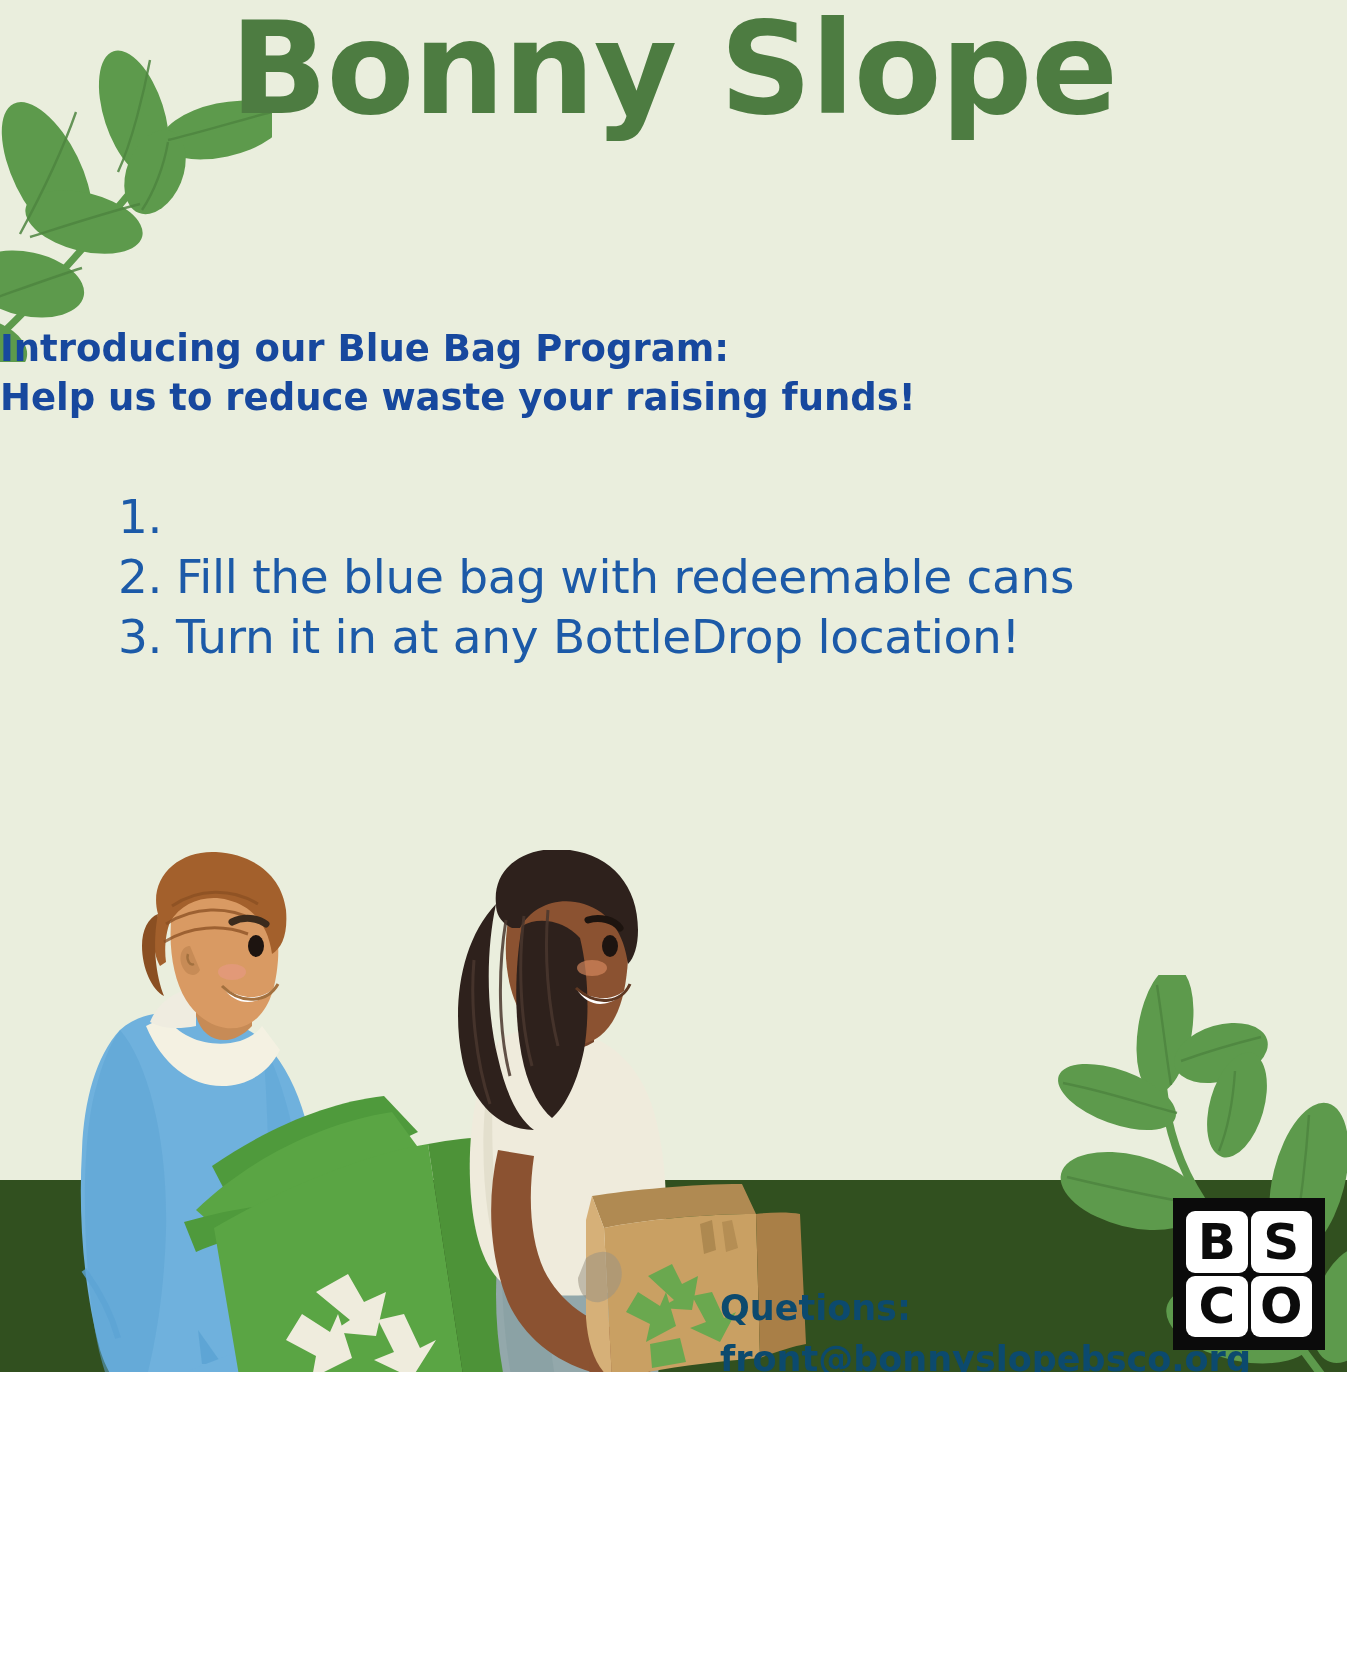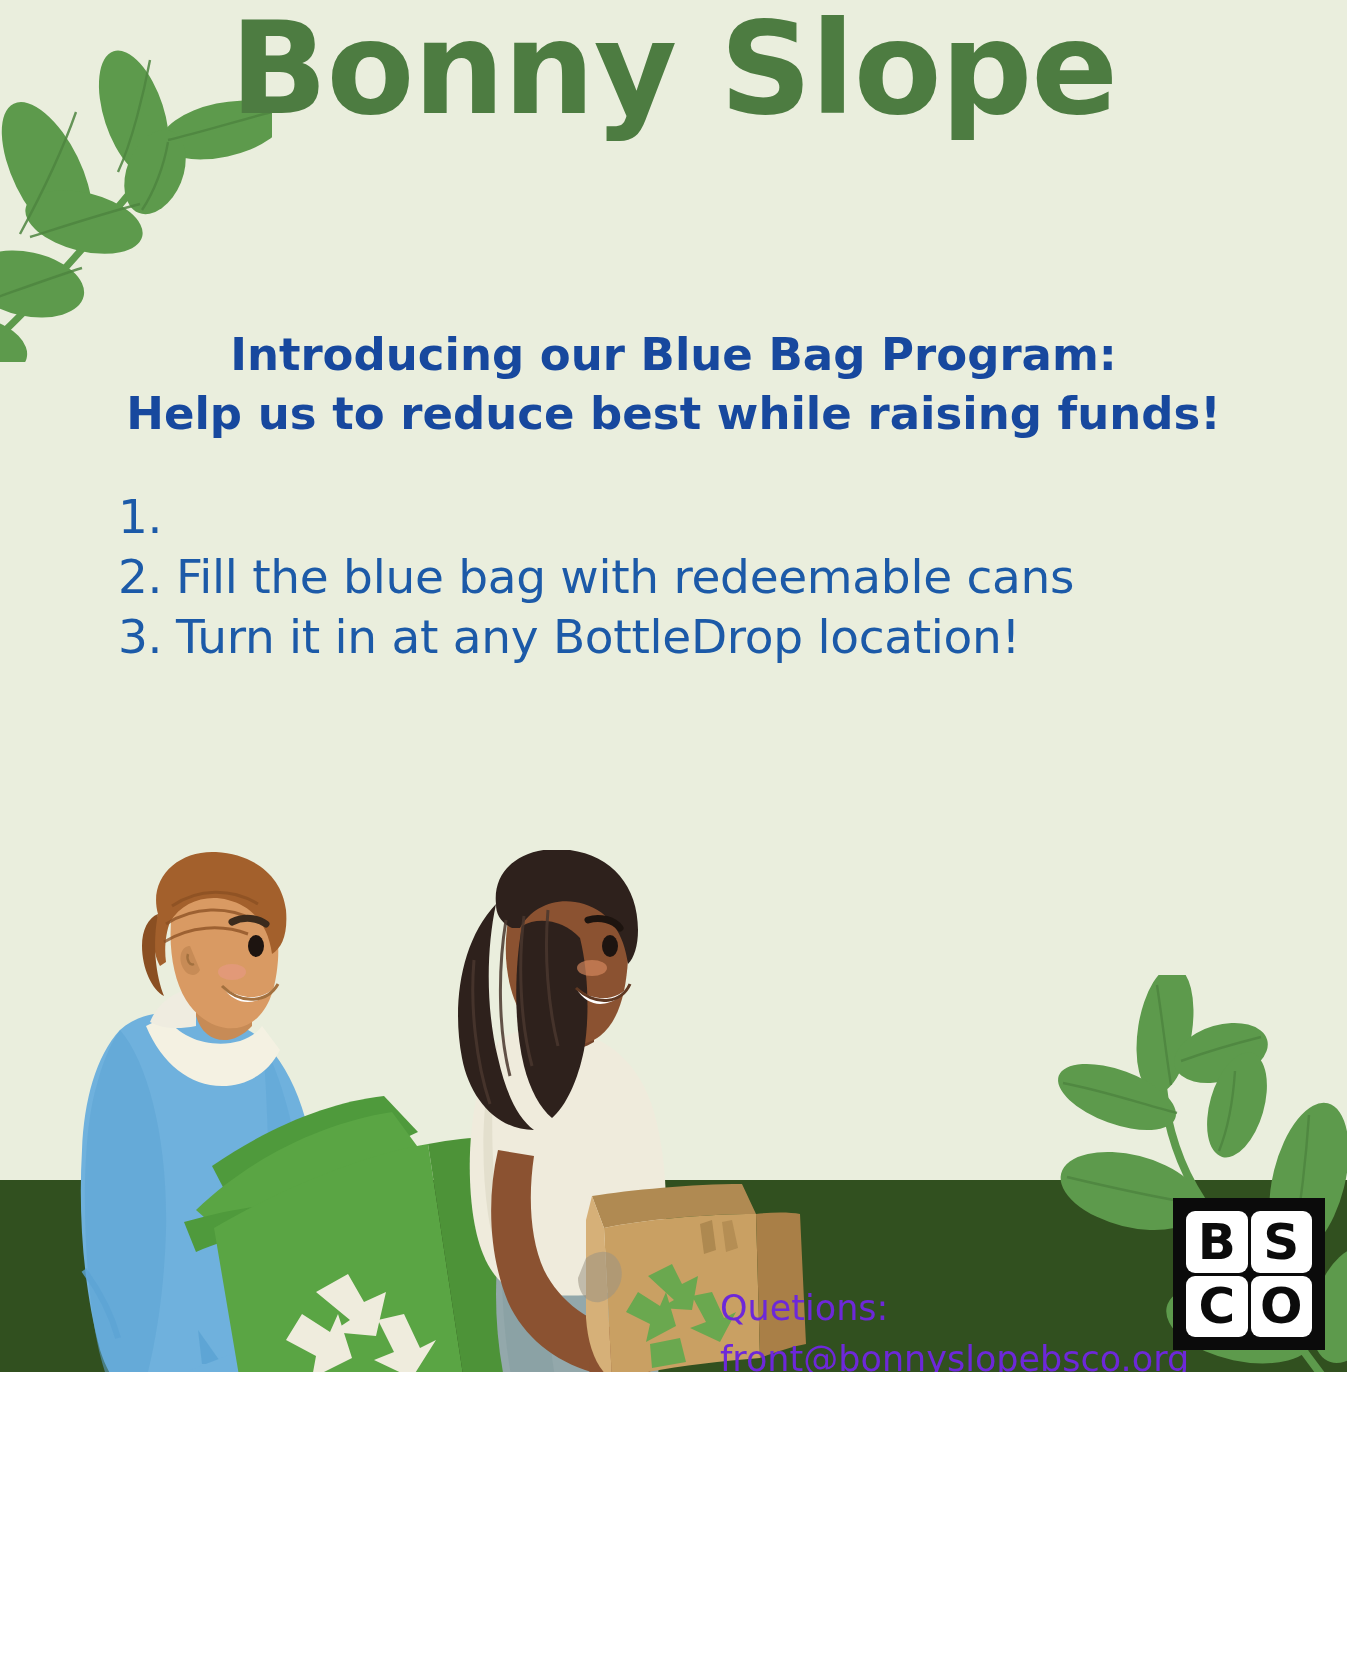--- a/index.html
+++ b/index.html
@@ -40,25 +40,25 @@
     font-size:128px;
     line-height:0.92;
     letter-spacing:-1px;
   }
 
   
   .subhead{
     position:absolute;
     left:0; top:325px;
     width:100%;
-    text-align:center;
+    text-align:left;
     color:#17489e;
     font-family:"DejaVu Sans", sans-serif;
     font-weight:700;
-    font-size:45px;
+    font-size:37px;
     line-height:1.32;
     z-index:6;
   }
   .subhead div{ white-space:nowrap; }
 
   .steps{
     position:absolute;
     left:0; top:487px;
     width:100%;
     z-index:6;
@@ -82,25 +82,25 @@
   .step .txt{ flex:0 1 auto; }
   .step-cont{
     padding-left:176px;
   }
 
   
   .contact{
     position:absolute;
     left:720px; top:1283px;
     z-index:7;
-    color:#6d28d9;
+    color:#0c4a6e;
     font-family:"DejaVu Sans", sans-serif;
     font-size:35px;
     line-height:1.45;
-    font-weight:400;
+    font-weight:700;
   }
 
   
   .logo{
     position:absolute;
     right:22px; bottom:22px;
     width:152px; height:152px;
     background:#0b0b0b;
     z-index:9;
     display:grid;
@@ -179,21 +179,21 @@
       <path d="M290 362 C250 358 206 350 168 342"></path>
     </g>
   </svg>
 
   <div class="title-block">
     <div class="title-line">Bonny Slope</div>
   </div>
 
   <div class="subhead">
     <div>Introducing our Blue Bag Program:</div>
-    <div>Help us to reduce best while raising funds!</div>
+    <div>Help us to reduce waste your raising funds!</div>
   </div>
 
   <div class="steps">
     <div class="step">
       <span class="num">1.</span>
     </div>
     <div class="step">
       <span class="num">2.</span>
       <span class="txt">Fill the blue bag with redeemable cans</span>
     </div>

